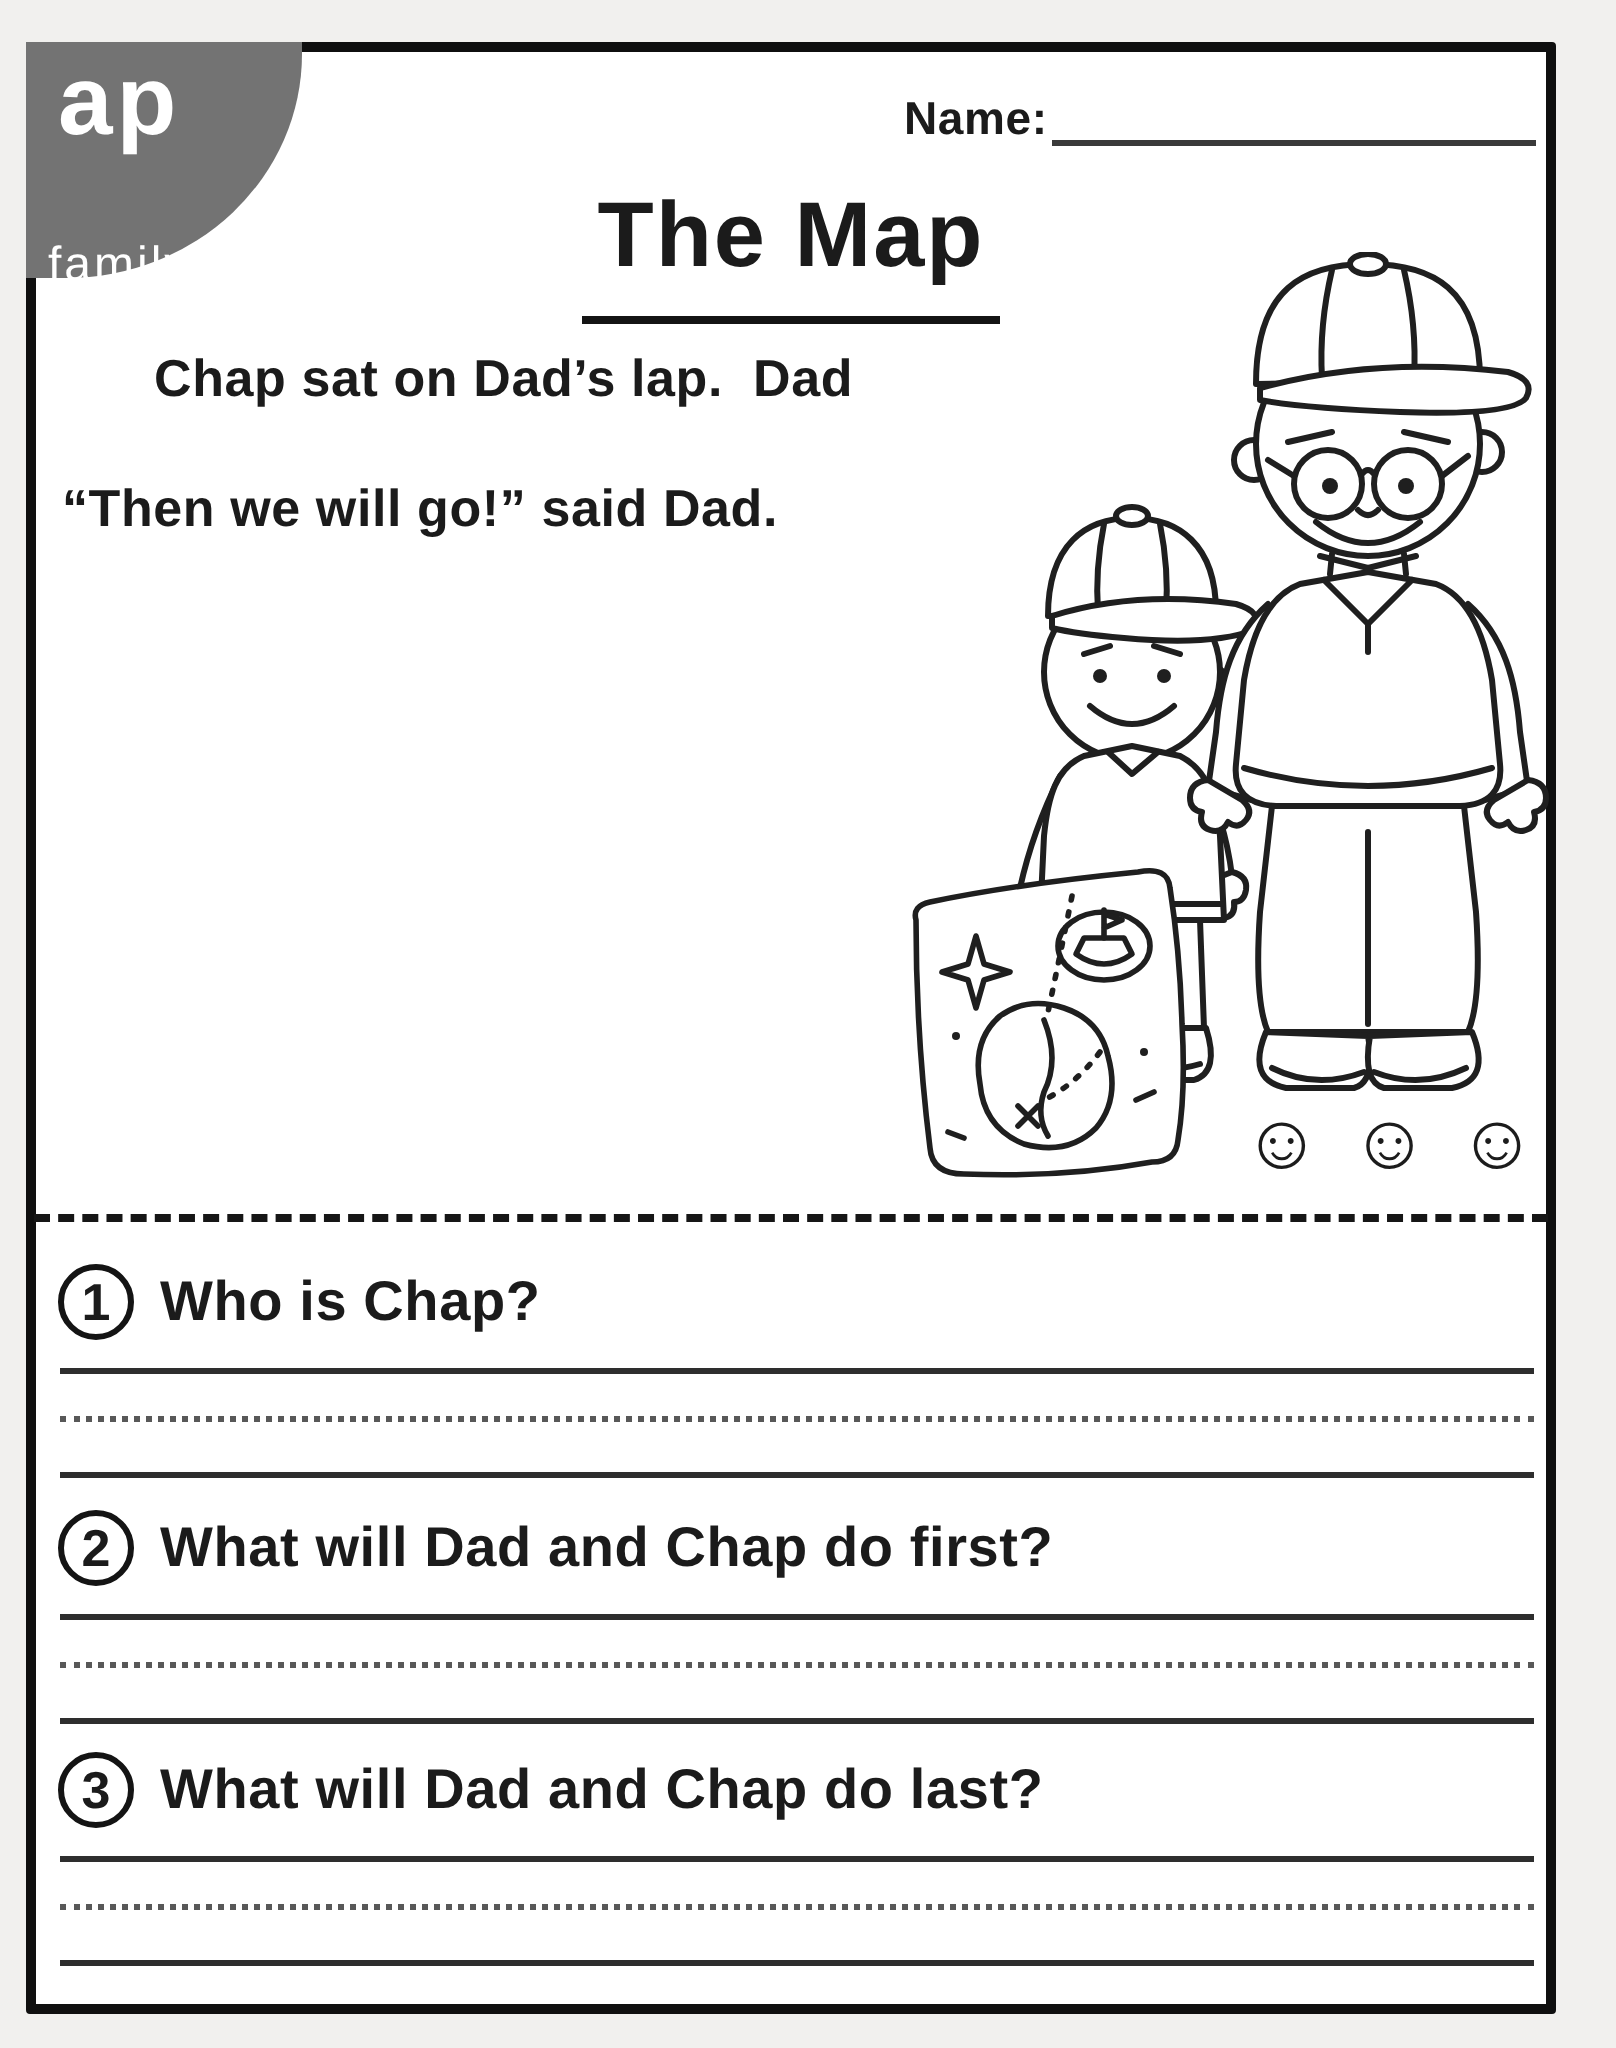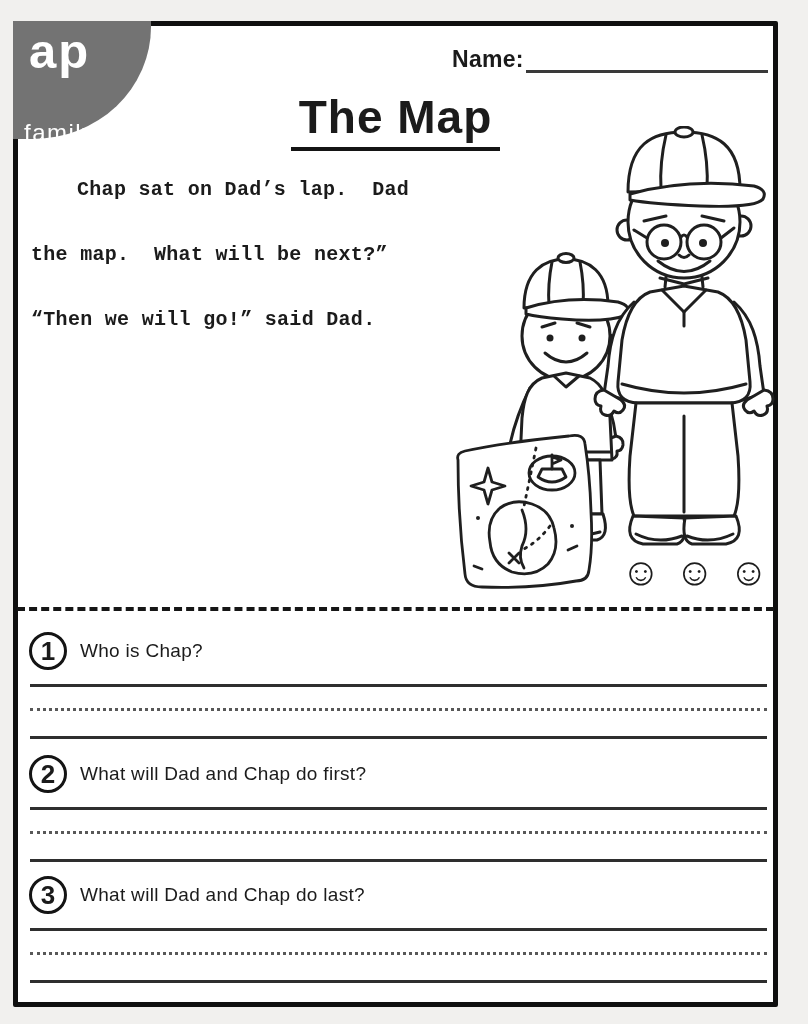--- a/index.html
+++ b/index.html
@@ -40,26 +40,26 @@
   .name-line {
     display:inline-block; width:242px; height:24px;
     border-bottom:3px solid #3a3a3a; vertical-align:bottom; margin-left:2px;
   }
   
   .title-wrap { position:absolute; top:64px; left:0; width:100%; text-align:center; }
   .title {
     display:inline-block;
     font-size:46px; font-weight:bold; letter-spacing:1px;
     border-bottom:4px solid #141414;
-    padding:0 8px 3px 8px;
+    padding:0 8px 14px 8px;
   }
   
   .passage {
     position:absolute; left:13px; top:131px; width:462px;
-    font-size:20px; font-weight:600; line-height:65px; letter-spacing:0.3px;font-family:Liberation Mono, monospace;
+    font-size:26px; font-weight:600; line-height:65px; letter-spacing:0.3px;
   }
   .passage-line { white-space:pre; }
   .passage-line:first-child { padding-left:46px; }
   
   .illustration { position:absolute; left:420px; top:100px; width:340px; height:478px; }
   .illustration svg { width:100%; height:100%; }
   
   .smiley-row {
     position:absolute; left:603px; top:526px;
     display:flex; gap:14px;
@@ -74,21 +74,21 @@
   .question { position:absolute; left:11px; width:743px; height:118px; }
   .q1 { top:604px; } .q2 { top:727px; } .q3 { top:848px; }
   .q-row { display:flex; align-items:center; gap:13px; height:42px; }
   .q-num {
     flex:0 0 auto;
     width:38px; height:38px;
     border:3px solid #141414; border-radius:50%;
     display:flex; align-items:center; justify-content:center;
     font-size:26px; font-weight:600;
   }
-  .q-text { font-size:19px; font-weight:400; letter-spacing:0.3px; white-space:pre; }
+  .q-text { font-size:28px; font-weight:700; letter-spacing:0.3px; white-space:pre; }
   .ans-solid  { position:absolute; left:1px; right:5px; height:0; border-top:3.5px solid #2e2e2e; }
   .ans-dotted { position:absolute; left:1px; right:5px; height:0; border-top:3px dotted #585858; }
   .l1 { top:54px; } .l2 { top:78px; } .l3 { top:106px; }
 </style>
 </head>
 <body>
 
 <div class="page">
 
   <div class="badge">
@@ -99,21 +99,20 @@
   <div class="name-row">
     <span class="name-label">Name:</span><span class="name-line"></span>
   </div>
 
   <div class="title-wrap">
     <span class="title">The Map</span>
   </div>
 
   <div class="passage">
     <div class="passage-line">Chap sat on Dad’s lap.  Dad</div>
-    <div class="passage-line">the map.  What will be next?”</div>
     <div class="passage-line">“Then we will go!” said Dad.</div>
   </div>
 
   <div class="illustration">
     <svg viewBox="0 0 340 478" xmlns="http://www.w3.org/2000/svg" fill="none" stroke="#1f1f1f" stroke-width="3" stroke-linecap="round" stroke-linejoin="round">
 
       <g>
 
         <path d="M 92 262 C 82 282 76 300 72 318 L 87 326 L 100 286" fill="#fff"></path>
         <path d="M 162 262 C 172 278 176 296 178 312 L 165 322 L 156 286" fill="#fff"></path>

